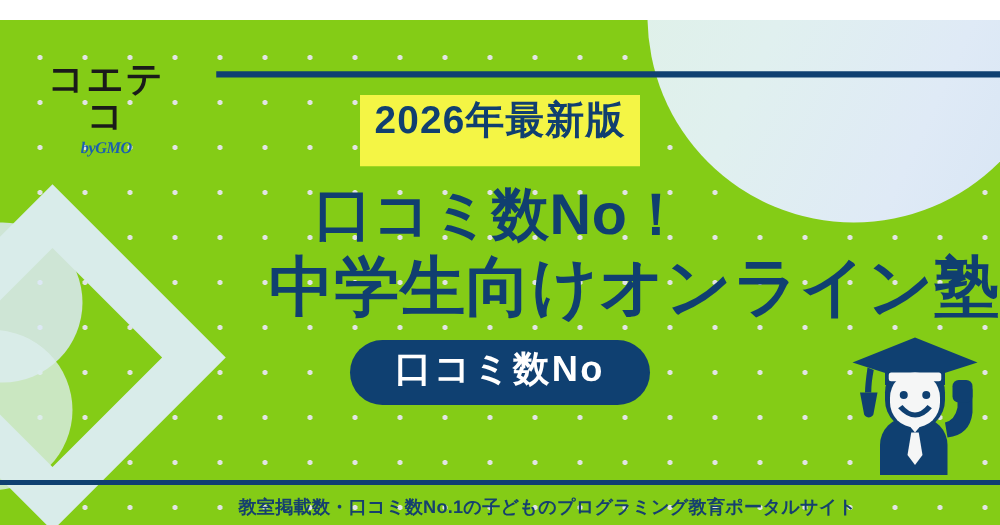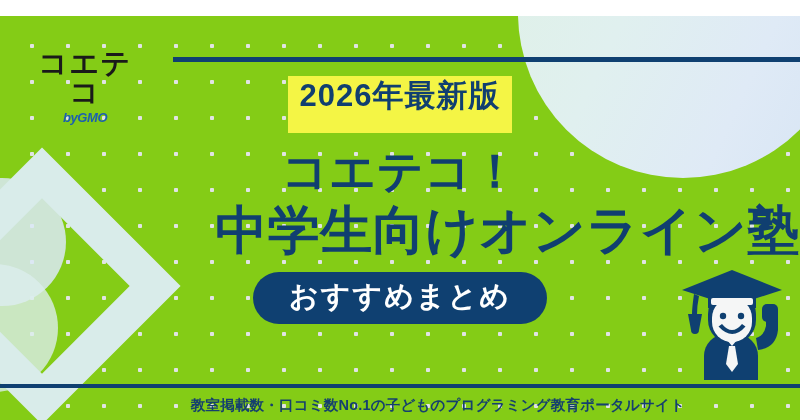--- a/index.html
+++ b/index.html
@@ -88,21 +88,21 @@
     font-family: "DejaVu Sans", sans-serif;
     font-size: 29px;
     font-weight: 700;
     letter-spacing: 1.5px;
     color: #1a1a1a;
     line-height: 1;
   }
   #logo-sub {
     display: block;
     margin-top: 4px;
-    font-family: Liberation Sans, sans-serif;
+    font-family: Liberation Serif, serif;
     font-size: 13px;
     font-weight: 700;
     font-style: italic;
     letter-spacing: -0.4px;
     color: #1b5fb0;
     line-height: 1;
   }
 
   
   #headline {
@@ -193,25 +193,25 @@
     <span id="logo-wordmark">コエテコ</span>
     <span id="logo-sub">byGMO</span>
   </div>
 
   <div id="headline">
 
     <div id="year-badge-row">
       <span id="year-badge">2026年最新版</span>
     </div>
 
-    <div id="title-1">コエテコ！</div>
+    <div id="title-1">口コミ数No！</div>
     <div id="title-2">中学生向けオンライン塾</div>
 
     <div id="cta-row">
-      <span id="cta-pill">おすすめまとめ</span>
+      <span id="cta-pill">口コミ数No</span>
     </div>
 
   </div>
 
   <svg id="graduate" viewBox="0 0 108 112" aria-hidden="true">
     <g fill="#0f4071">
 
       <path d="M26 112 V88 a22 22 0 0 1 22-22 h10 a22 22 0 0 1 22 22 v24 Z"></path>
 
       <path d="M78 70 q8 -2 10 -12 l0 -14 a6 6 0 0 1 12 0 l0 18 q-2 18 -20 20 Z"></path>

